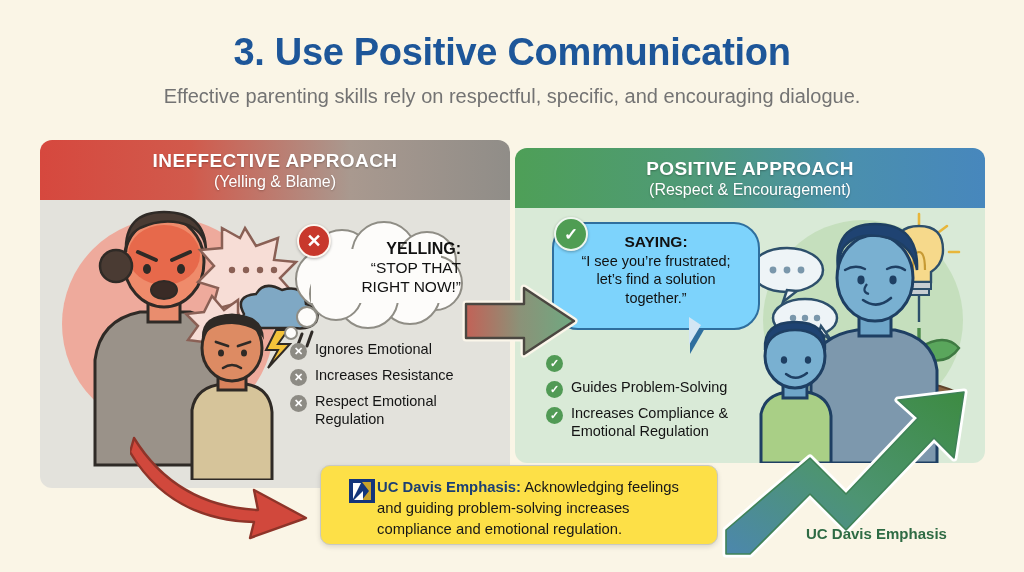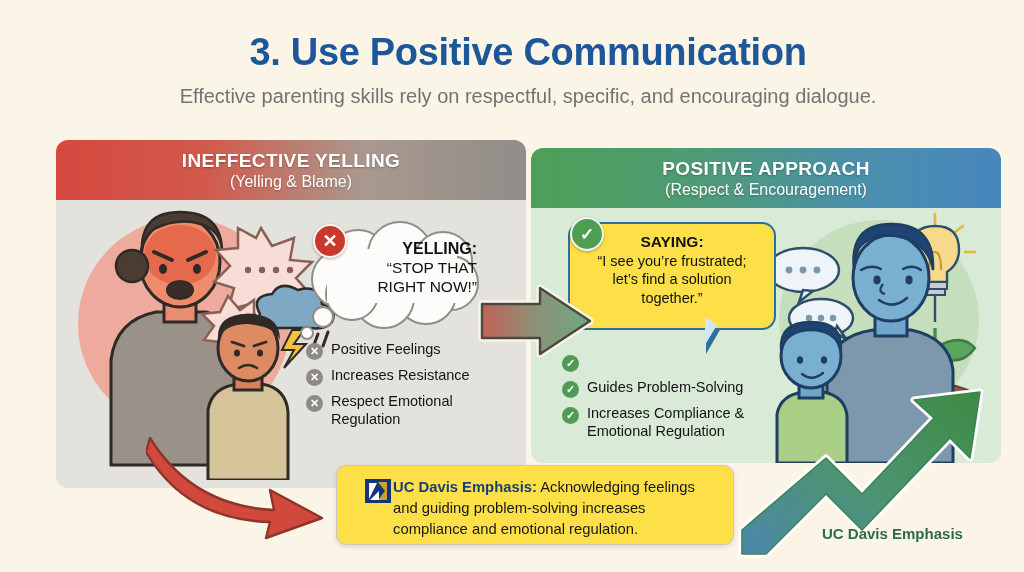--- a/index.html
+++ b/index.html
@@ -3,21 +3,21 @@
 <meta charset="utf-8">
 <style>
   html,body{margin:0;padding:0;}
   body{
     width:1024px;height:572px;
     background:#faf5e6;
     font-family:"Liberation Sans", sans-serif;
     overflow:hidden;
     position:relative;
   }
-  .stage{position:absolute;inset:0;margin-left:16px;}
+  .stage{position:absolute;inset:0;}
 
   
   .title{
     position:absolute;top:31px;left:0;width:1024px;text-align:center;
     font-size:38px;font-weight:bold;color:#1d5699;letter-spacing:-0.3px;
   }
   .subtitle{
     position:absolute;top:85px;left:0;width:1024px;text-align:center;
     font-size:20px;color:#737373;
   }
@@ -54,21 +54,21 @@
   .cloud-cover{position:absolute;background:#fdfcfa;}
   .cloud-dot{position:absolute;background:#fdfcfa;border:2.5px solid #8f8d85;border-radius:50%;}
   #thought-text{
     position:absolute;left:0;top:12px;width:168px;text-align:right;
     font-size:15.5px;line-height:19px;color:#111;z-index:6;
   }
   #thought-text b{font-size:16px;}
 
   #speech-bubble{
     position:absolute;left:552px;top:222px;width:204px;height:104px;
-    background:#fde047;border:2.5px solid #2f6f9e;border-radius:14px;
+    background:#7dd3fc;border:2.5px solid #2f6f9e;border-radius:26px;
   }
   #speech-tail{
     position:absolute;left:690px;top:318px;width:0;height:0;
     border-left:15px solid #2f6f9e;border-top:10px solid transparent;
     border-bottom:26px solid transparent;
   }
   #speech-tail-in{
     position:absolute;left:689px;top:317px;width:0;height:0;
     border-left:12px solid #d3e6f4;border-top:8px solid transparent;
     border-bottom:20px solid transparent;z-index:3;
@@ -129,21 +129,21 @@
 </head>
 <body>
 
 <div class="stage">
 
   <div class="title">3. Use Positive Communication</div>
   <div class="subtitle">Effective parenting skills rely on respectful, specific, and encouraging dialogue.</div>
 
   <div class="panel" id="panel-left">
     <div class="panel-head">
-      <div class="h1">INEFFECTIVE YELLING</div>
+      <div class="h1">INEFFECTIVE APPROACH</div>
       <div class="h2">(Yelling &amp; Blame)</div>
     </div>
     <div class="panel-body">
       <div class="blob" id="blob-left"></div>
 
       <svg width="280" height="280" style="position:absolute;left:0;top:0;">
 
         <path d="M55 265 L55 160 Q60 120 100 112 L150 112 Q188 122 190 162 L190 265 Z" fill="#9a9289" stroke="#2f2a26" stroke-width="3"></path>
 
         <path d="M108 95 L140 95 L140 122 L108 122 Z" fill="#e98d6e" stroke="#2f2a26" stroke-width="3"></path>
@@ -275,21 +275,21 @@
       <span>RIGHT NOW!”</span>
     </div>
   </div>
   <div class="cloud-dot" style="left:296px;top:306px;width:18px;height:18px;"></div>
   <div class="cloud-dot" style="left:284px;top:326px;width:10px;height:10px;"></div>
   <div class="badge" id="badge-x">✕</div>
 
   <div class="bullets" id="bullets-left">
     <div class="bullet">
       <span class="bullet-icon">✕</span>
-      <span class="bullet-label">Positive Feelings</span>
+      <span class="bullet-label">Ignores Emotional</span>
     </div>
     <div class="bullet">
       <span class="bullet-icon">✕</span>
       <span class="bullet-label">Increases Resistance</span>
     </div>
     <div class="bullet">
       <span class="bullet-icon">✕</span>
       <span class="bullet-label">Respect Emotional Regulation</span>
     </div>
   </div>

